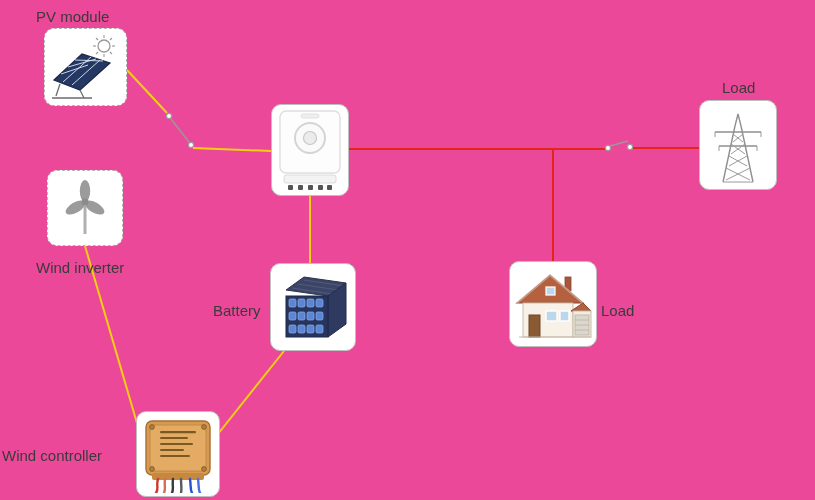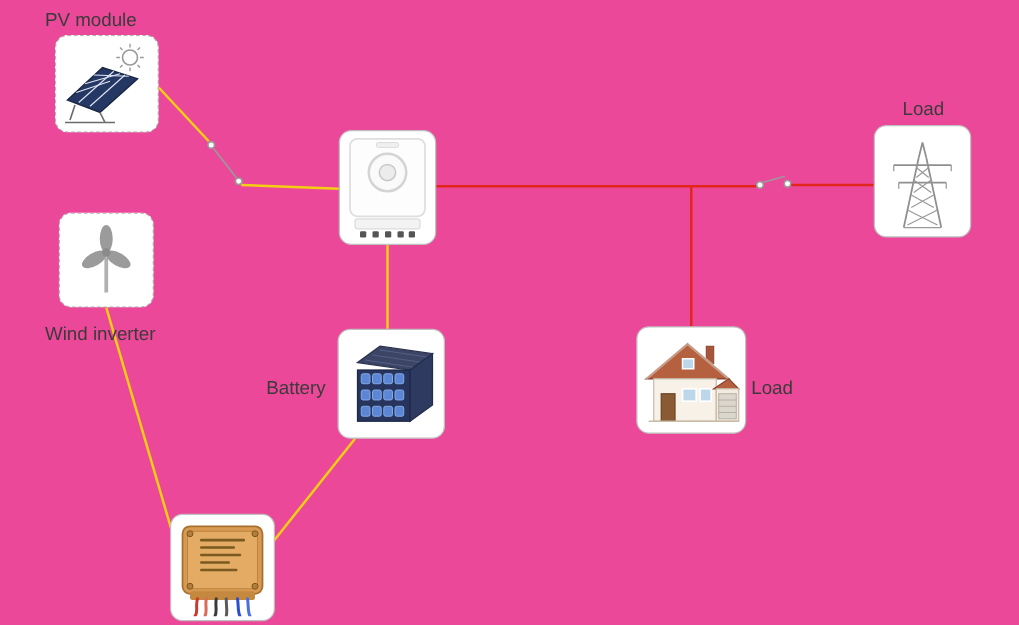--- a/index.html
+++ b/index.html
@@ -238,14 +238,15 @@
       <g fill="none" stroke-width="2.4" stroke-linecap="round">
         <path d="M18,64 C16,70 19,74 16,78" stroke="#c93a2c"></path>
         <path d="M25,64 C24,70 26,74 24,78" stroke="#d96a55"></path>
         <path d="M33,64 C32,70 34,74 32,78" stroke="#3a3a3a"></path>
         <path d="M41,64 C41,70 42,74 41,78" stroke="#5a5a5a"></path>
         <path d="M50,64 C51,70 50,74 52,78" stroke="#2a4fd2"></path>
         <path d="M58,64 C59,70 58,74 60,78" stroke="#4a6fe0"></path>
       </g>
     </svg>
   </div>
+  <span class="lbl" style="left:2px;top:447px;">Wind controller</span>
 
 </div>
 
 </body></html>

